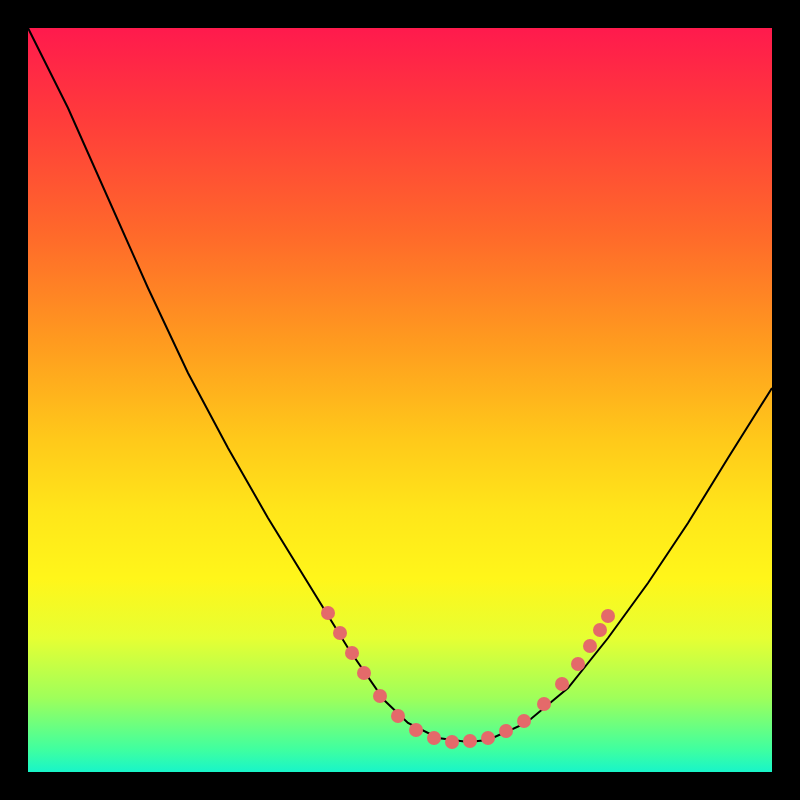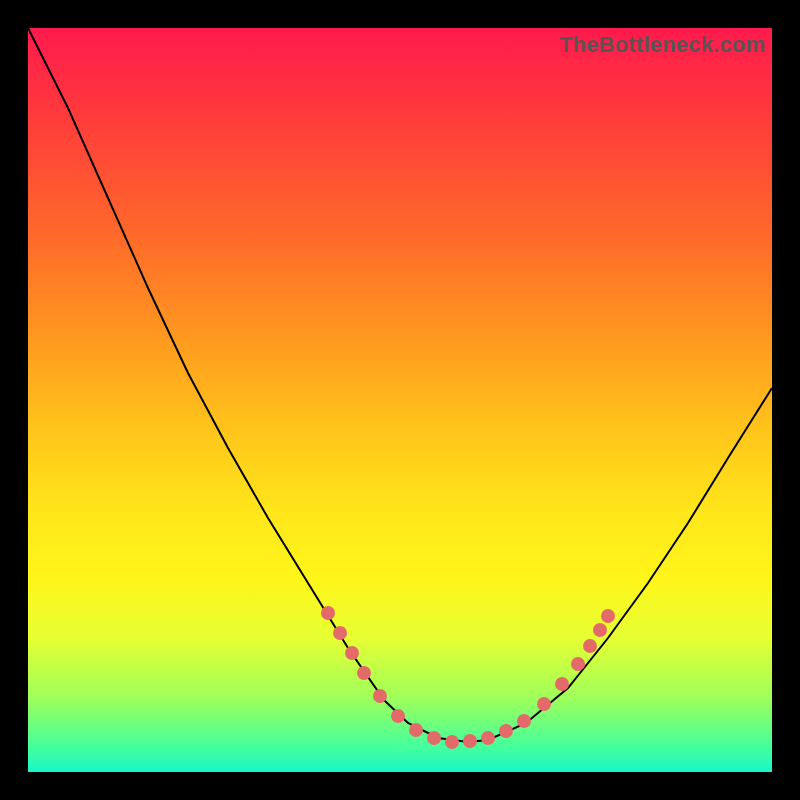--- a/index.html
+++ b/index.html
@@ -55,21 +55,20 @@
     overflow: visible;
   }
 </style>
 </head>
 <body>
 
 <div class="frame">
 
   <div class="plot-area">
 
-    <div class="watermark">TheBottleneck.com</div>
 
     <svg class="curve" viewBox="0 0 744 744" preserveAspectRatio="none">
       <path fill="none" stroke="#000" stroke-width="2" d="M0 0 L40 80 L80 170 L120 260 L160 345 L200 420 L240 490 L280 555 L320 620 L356 672 L380 695 L410 710 L440 714 L460 712 L498 695 L540 660 L580 610 L620 555 L660 495 L700 430 L744 360"></path>
       <g>
           <circle cx="300" cy="585" r="7" fill="#e46a6a"></circle>
           <circle cx="312" cy="605" r="7" fill="#e46a6a"></circle>
           <circle cx="324" cy="625" r="7" fill="#e46a6a"></circle>
           <circle cx="336" cy="645" r="7" fill="#e46a6a"></circle>
           <circle cx="352" cy="668" r="7" fill="#e46a6a"></circle>
           <circle cx="370" cy="688" r="7" fill="#e46a6a"></circle>

